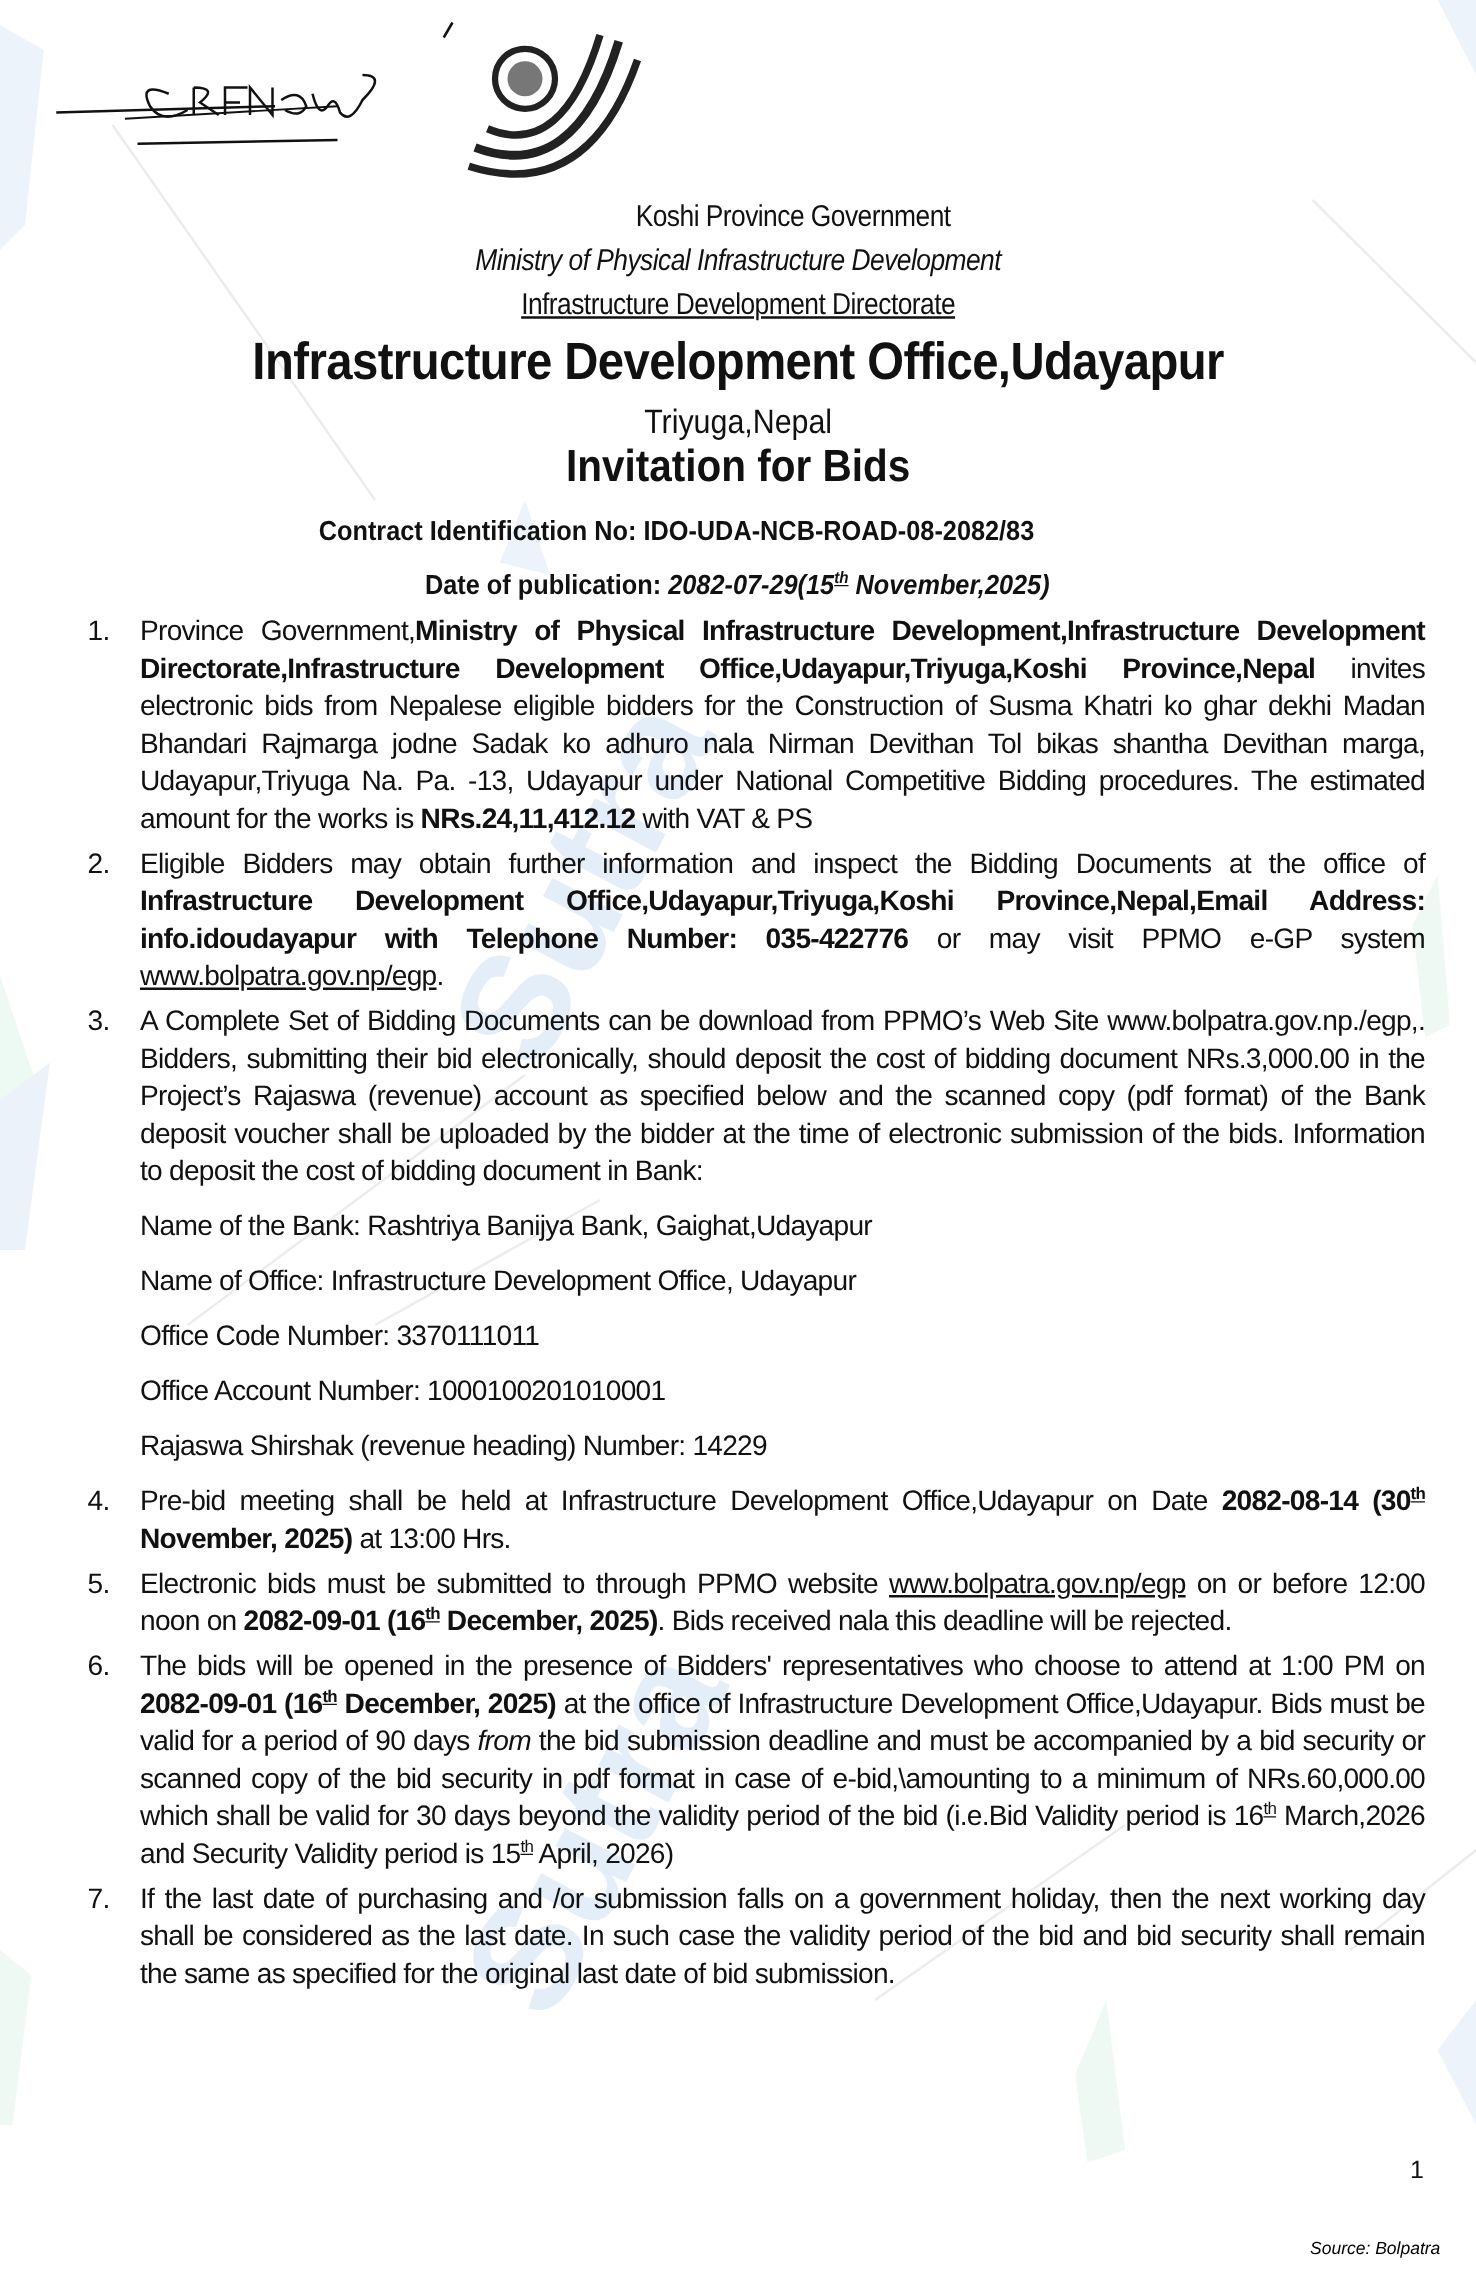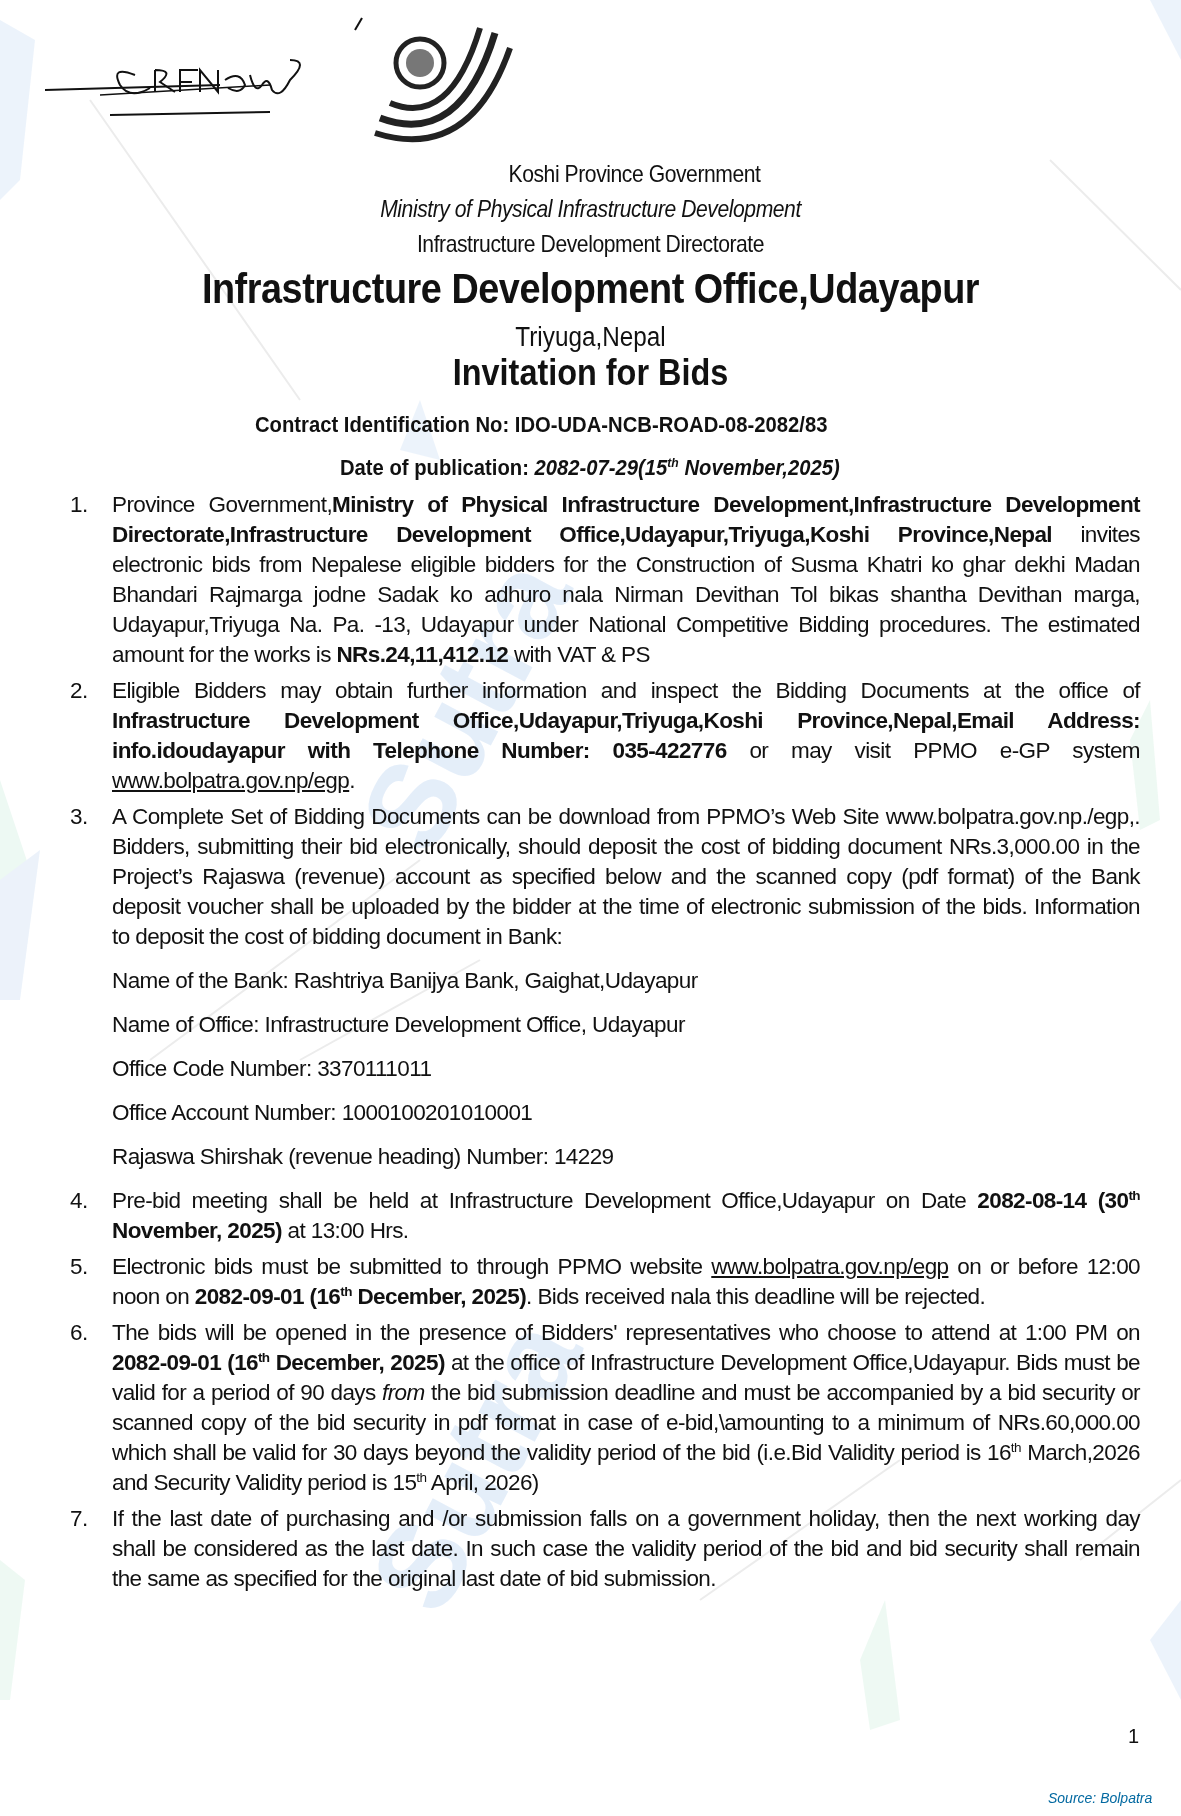--- a/index.html
+++ b/index.html
@@ -8,41 +8,41 @@
     font-family: "Liberation Sans", "DejaVu Sans", sans-serif; color: #111;
   }
   .watermark { position: absolute; pointer-events: none; z-index: 0; }
   .content { position: relative; z-index: 1; }
 
   .signature { position: absolute; left: 40px; top: 40px; width: 290px; height: 80px; }
   .stamp { position: absolute; left: 350px; top: 8px; width: 170px; height: 150px; }
   .h-line { font-size: 24px; letter-spacing: -0.5px; transform: scaleX(0.88); display: block; }
   .h1 { position: absolute; top: 160px; width: 100%; }
   .h2 { position: absolute; top: 195px; width: 100%; font-style: italic; }
-  .h3 { position: absolute; top: 230px; width: 100%; }
+  .h3 { position: absolute; top: 230px; width: 100%; text-decoration: underline; }
   .title-main { position: absolute; top: 265px; width: 100%; text-align: center; font-size: 42px; font-weight: bold;
                 transform: scaleX(0.9); letter-spacing: -0.5px; }
   .subtitle { position: absolute; top: 322px; width: 100%; text-align: center; font-size: 27px; transform: scaleX(0.9); }
   .title-ifb { position: absolute; top: 352px; width: 100%; text-align: center; font-size: 36px; font-weight: bold; transform: scaleX(0.9); }
   .contract-no { position: absolute; top: 412px; left: 255px; font-size: 22px; font-weight: bold; transform: scaleX(0.92); transform-origin: left; }
   .pub-date { position: absolute; top: 455px; left: 340px; font-size: 22px; font-weight: bold; transform: scaleX(0.92); transform-origin: left; }
   .pub-date i { font-style: italic; }
-  sup { font-size: 0.6em; line-height: 0; }
+  sup { font-size: 0.6em; line-height: 0; text-decoration: underline; }
 
   .items { position: absolute; top: 490px; left: 70px; width: 1070px; }
   .item { position: relative; padding-left: 42px; font-size: 22.5px; line-height: 30px; text-align: justify;
           margin-bottom: 6px; letter-spacing: -0.6px; }
   .item .num { position: absolute; left: 0; top: 0; }
   .item b { font-weight: bold; }
   .item u { }
   .bank-info { padding-left: 42px; font-size: 22.5px; letter-spacing: -0.6px; }
   .bank-info div { line-height: 30px; margin: 14px 0; }
 
   .page-number { position: absolute; top: 1725px; left: 1128px; font-size: 20px; }
-  .source { position: absolute; top: 1790px; left: 1048px; font-size: 14px; font-style: italic; color: #0369a1; }
+  .source { position: absolute; top: 1790px; left: 1048px; font-size: 14px; font-style: italic; color: #000000; }
 </style>
 </head>
 <body>
 
 <div class="watermark" style="left:0;top:0;width:1181px;height:1816px;">
   <svg width="1181" height="1816" style="position:absolute;left:0;top:0;">
     <g opacity="0.35">
       <polygon points="0,20 35,40 20,180 0,200" fill="#c9dcf3"></polygon>
       <polygon points="0,780 30,870 15,960 0,960" fill="#cdeedd"></polygon>
       <polygon points="0,880 40,850 20,1000 0,1000" fill="#c9dcf3"></polygon>

